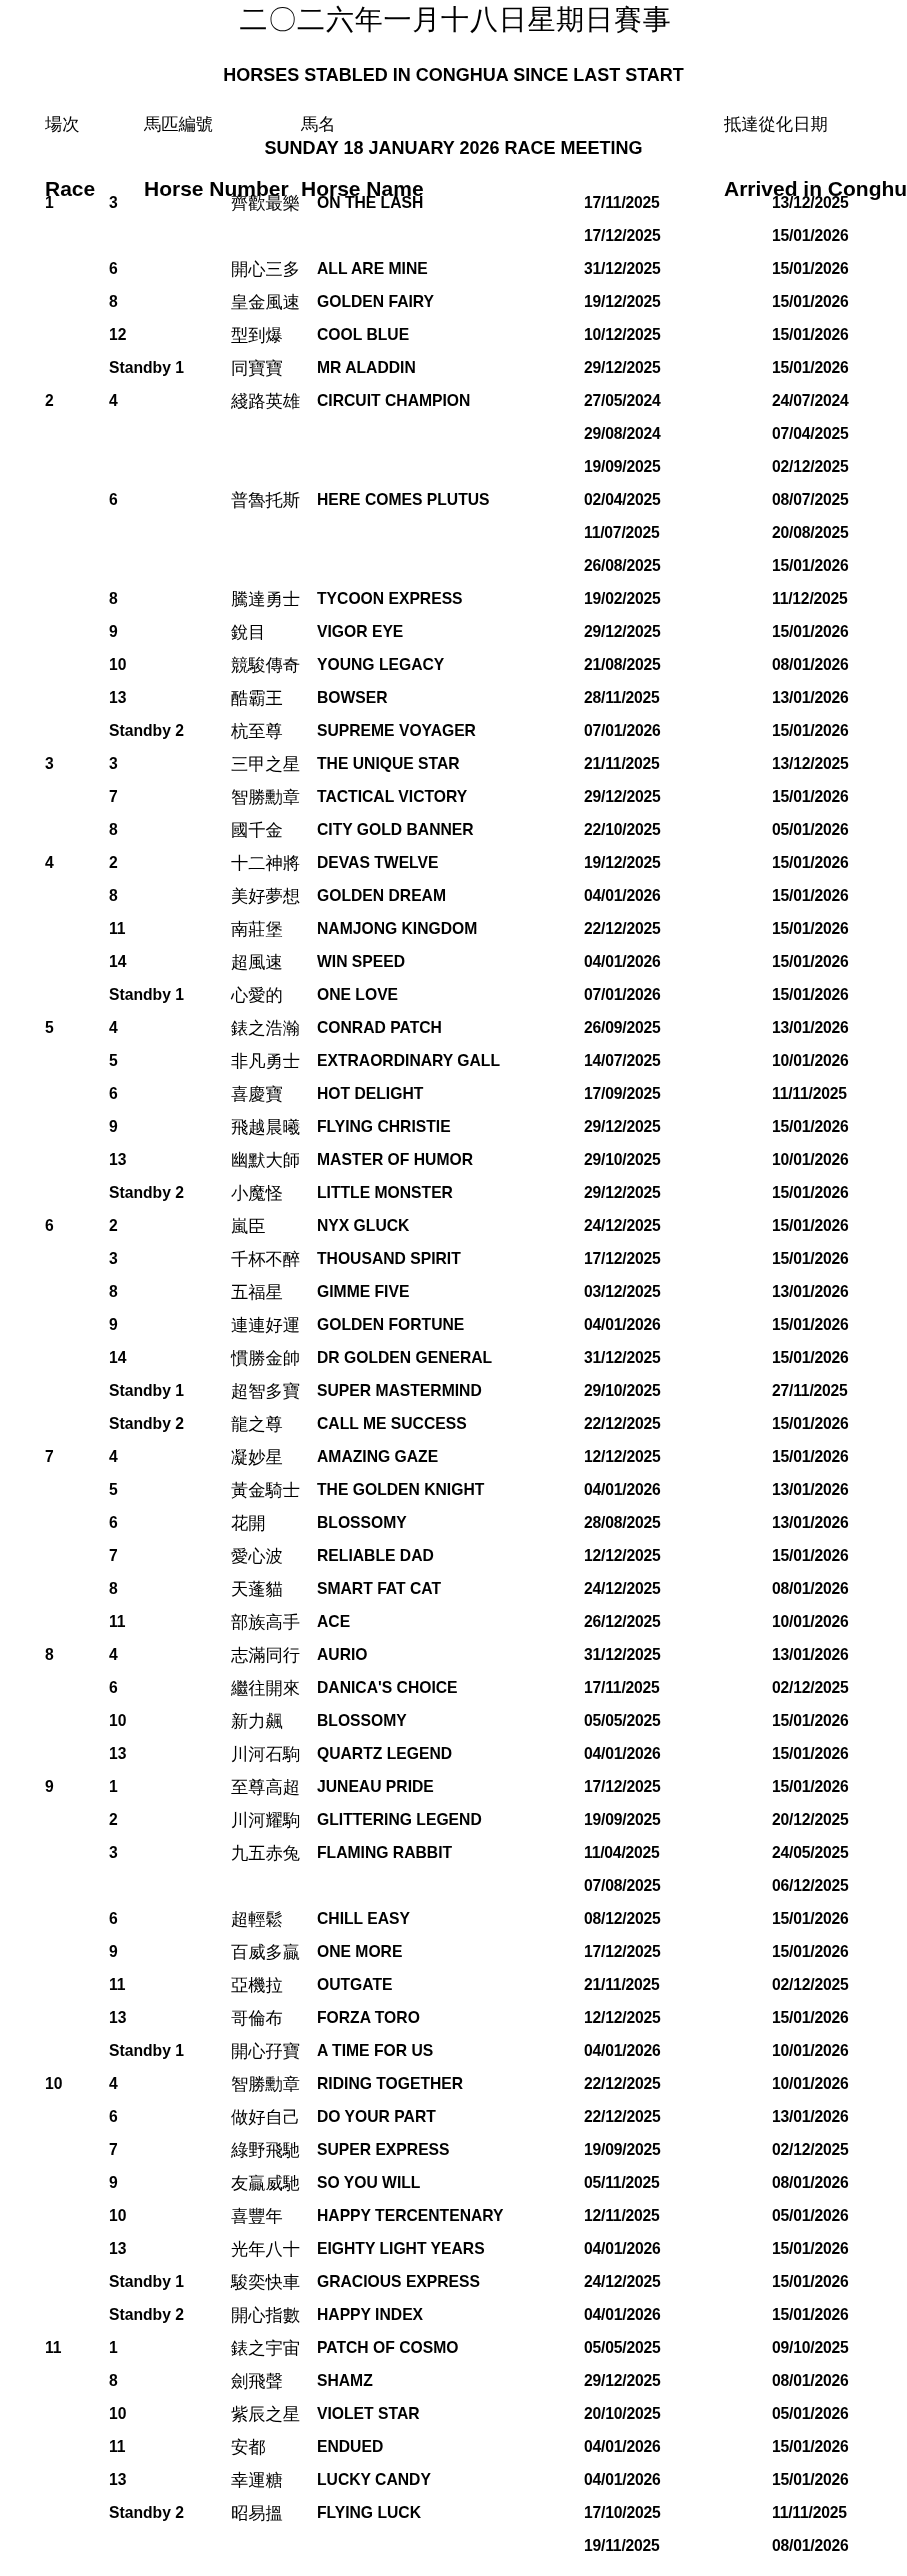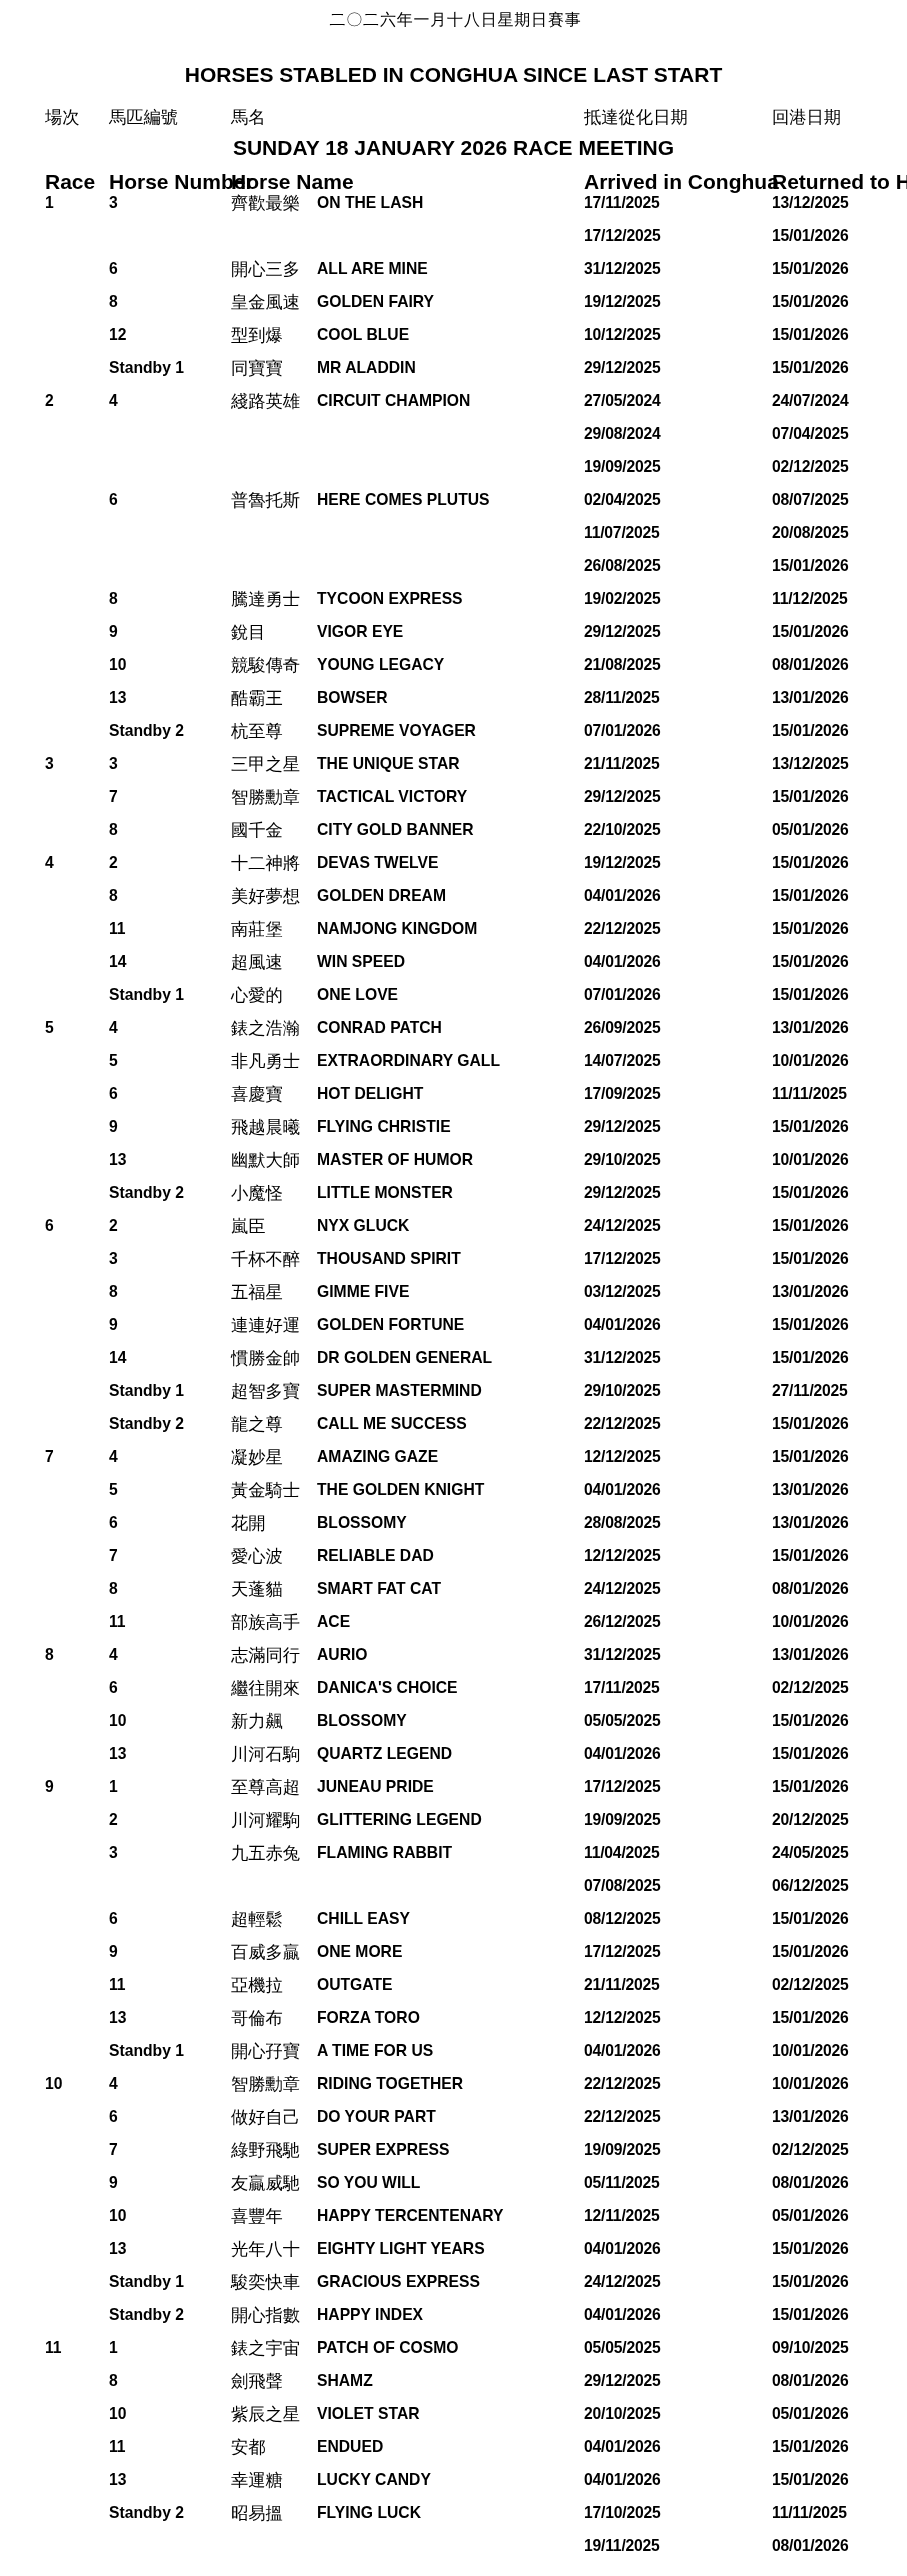--- a/index.html
+++ b/index.html
@@ -9,49 +9,50 @@
     height: 2576px;
     background: #ffffff;
     color: #000000;
     font-family: "Liberation Sans", "DejaVu Sans", sans-serif;
     overflow: hidden;
   }
   .title-zh {
     position: absolute;
     left: 4px; right: 0;
     text-align: center;
-    font-size: 16px;
+    font-size: 28px;
     font-weight: 500;
     line-height: 25px;
     letter-spacing: 0.8px;
     white-space: nowrap;
   }
   .title-en {
     position: absolute;
     left: 0; right: 0;
     text-align: center;
-    font-size: 21px;
+    font-size: 18px;
     font-weight: bold;
     line-height: 22px;
     white-space: nowrap;
   }
   #title-zh-1 { top: 6.6px; }
   #title-zh-2 { top: 33px; }
   #title-en-1 { top: 64px; }
   #title-en-2 { top: 97px; margin-top: 40px; }
 
   .grid-cols {
     display: grid;
     grid-template-columns: 64px 122px 86px 267px 188px 134px;
   }
   .col-headers {
     position: absolute;
-    top: 106px;
+    top: 113px;
     left: 45px;
     right: 0;
+    gap: 35px;
   }
   .col-headers .h-zh {
     font-size: 17.3px;
     font-weight: 500;
     line-height: 22px;
     white-space: nowrap;
   }
   .col-headers .h-en {
     font-size: 21px;
     font-weight: bold;

